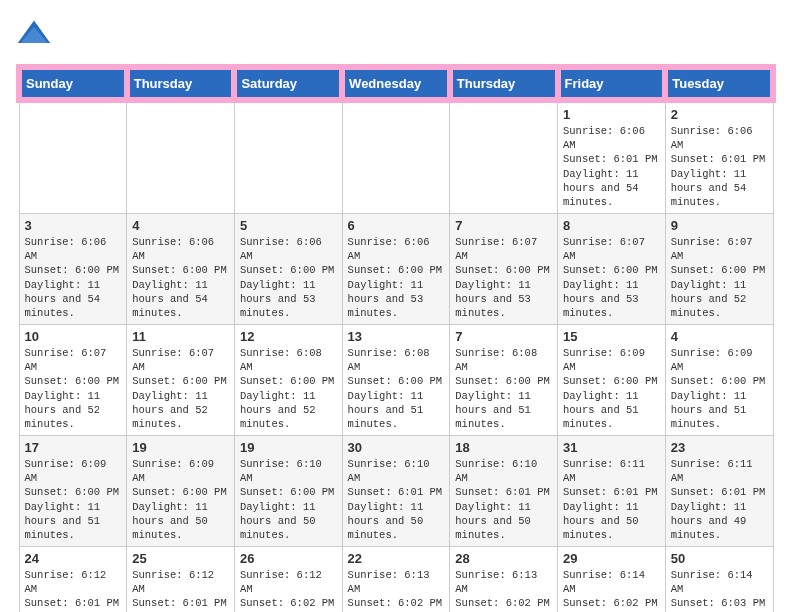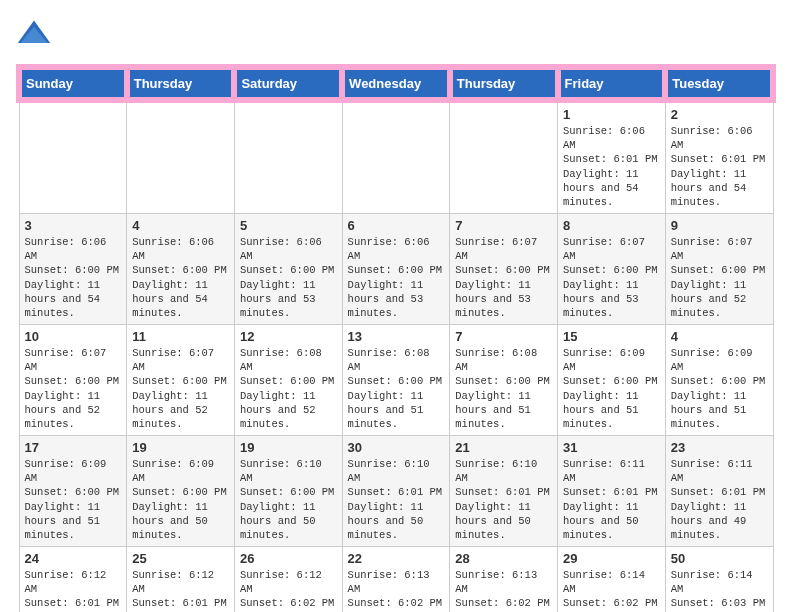--- a/index.html
+++ b/index.html
@@ -215,21 +215,21 @@
         </td>
         <td>
           <span class="day-num">19</span>
 <div class="day-info">Sunrise: 6:10 AM<br>Sunset: 6:00 PM<br>Daylight: 11 hours and 50 minutes.</div>
         </td>
         <td>
           <span class="day-num">30</span>
 <div class="day-info">Sunrise: 6:10 AM<br>Sunset: 6:01 PM<br>Daylight: 11 hours and 50 minutes.</div>
         </td>
         <td>
-          <span class="day-num">21</span>
+          <span class="day-num">18</span>
 <div class="day-info">Sunrise: 6:10 AM<br>Sunset: 6:01 PM<br>Daylight: 11 hours and 50 minutes.</div>
         </td>
         <td>
           <span class="day-num">31</span>
 <div class="day-info">Sunrise: 6:11 AM<br>Sunset: 6:01 PM<br>Daylight: 11 hours and 50 minutes.</div>
         </td>
         <td>
           <span class="day-num">23</span>
 <div class="day-info">Sunrise: 6:11 AM<br>Sunset: 6:01 PM<br>Daylight: 11 hours and 49 minutes.</div>
         </td>

